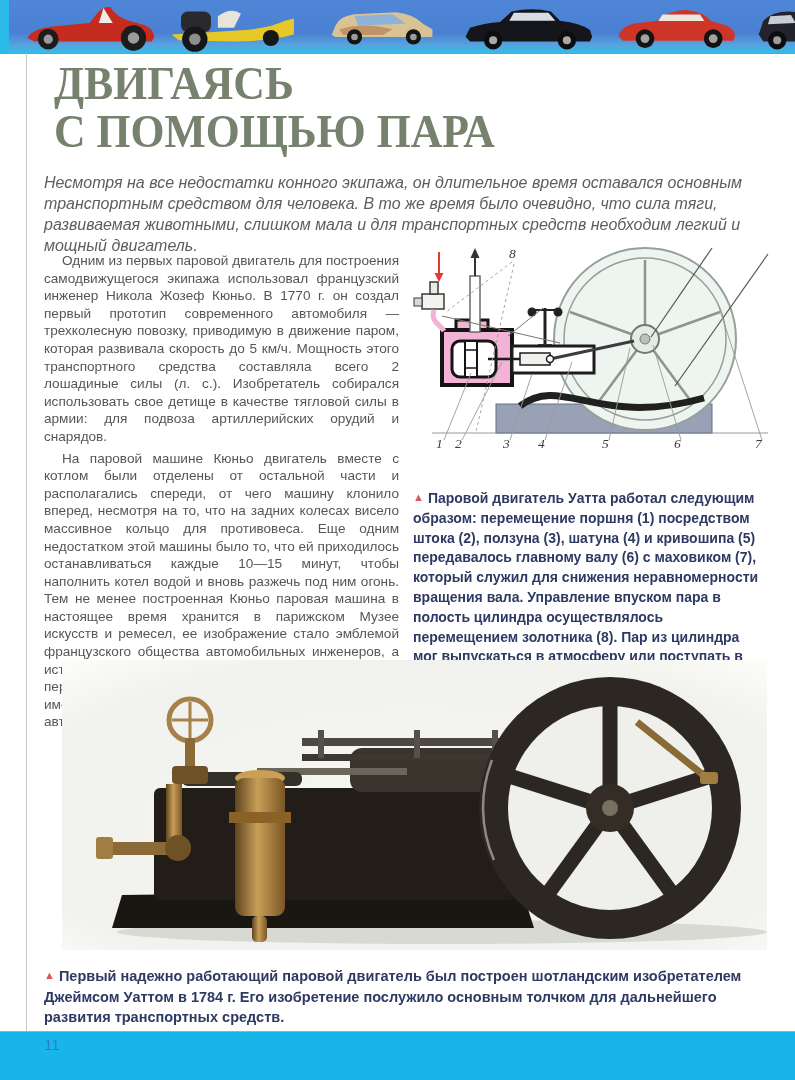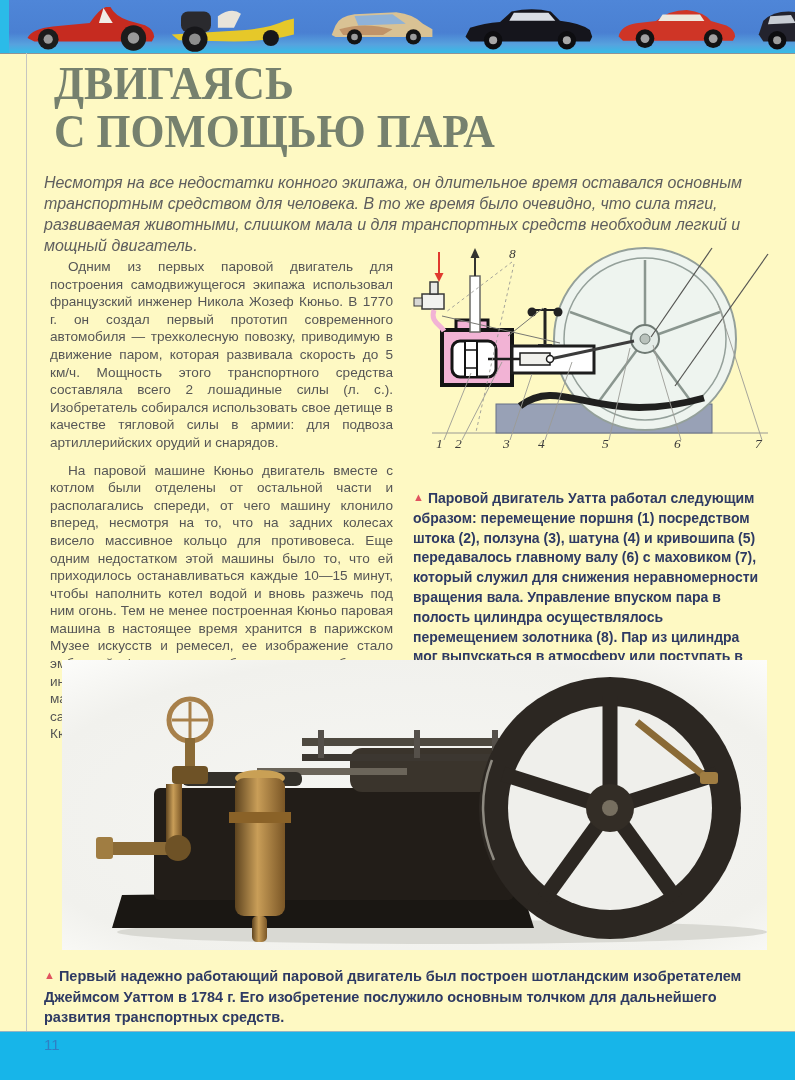--- a/index.html
+++ b/index.html
@@ -1,37 +1,37 @@
 <!DOCTYPE html>
 <html lang="ru"><head>
 <meta charset="utf-8">
 <style>
   html,body{margin:0;padding:0;background:#e9e9e6;}
-  .page{position:relative;width:795px;height:1080px;background:#fef9c3;overflow:hidden;
+  .page{position:relative;width:795px;height:1080px;background:#ffffff;overflow:hidden;
         font-family:"Liberation Sans",sans-serif;}
   
   .banner{position:absolute;left:0;top:0;width:795px;height:53px;
           background:linear-gradient(180deg,#4f86d8 0%,#4a80d2 62%,#57a2de 84%,#35bde8 100%);
           border-bottom:1px solid #8f9396;overflow:hidden;}
   .banner-cyan{position:absolute;left:0;top:0;width:9px;height:53px;background:#2bbbe8;}
   .car{position:absolute;top:0;height:53px;}
   
   .edge-line{position:absolute;left:26px;top:53px;width:1px;height:978px;background:#c6c6c0;}
   .footer-strip{position:absolute;left:0;top:1031px;width:795px;height:49px;
                 background:#17b5e9;border-top:1px solid #93b4c2;}
   .page-number{position:absolute;left:44px;top:1036px;font-size:15px;color:#2f7fc4;}
   
   .title{position:absolute;left:54px;top:60px;color:#76816e;
          font-family:"Liberation Serif",serif;font-weight:bold;font-size:46px;
          line-height:48px;transform:scaleX(.95);transform-origin:left top;white-space:nowrap;}
   .intro{position:absolute;left:44px;top:172px;width:728px;color:#5e5e5e;
          font-style:italic;font-size:16px;line-height:21px;}
   .col-left{position:absolute;left:40px;top:248px;width:363px;color:#565656;
             font-size:13.6px;line-height:17.6px;text-align:justify;}
-  .col-left p{margin:10px;text-indent:18px;}
+  .col-left p{margin:4px;text-indent:18px;}
   .caption{font-weight:bold;color:#2e3a63;}
   .cap-diagram{position:absolute;left:413px;top:474px;width:353px;
                font-size:14px;line-height:19.8px;}
   .cap-photo{position:absolute;left:44px;top:952px;width:720px;
              font-size:14.5px;line-height:20.5px;margin-top:13px;}
   .tri{color:#e0535f;font-size:11px;vertical-align:2px;padding-right:4px;}
   
   .diagram{position:absolute;left:412px;top:246px;width:362px;height:218px;}
   .dnum{position:absolute;font-family:"Liberation Serif",serif;font-style:italic;
         font-size:13.5px;color:#3b3b3b;}

